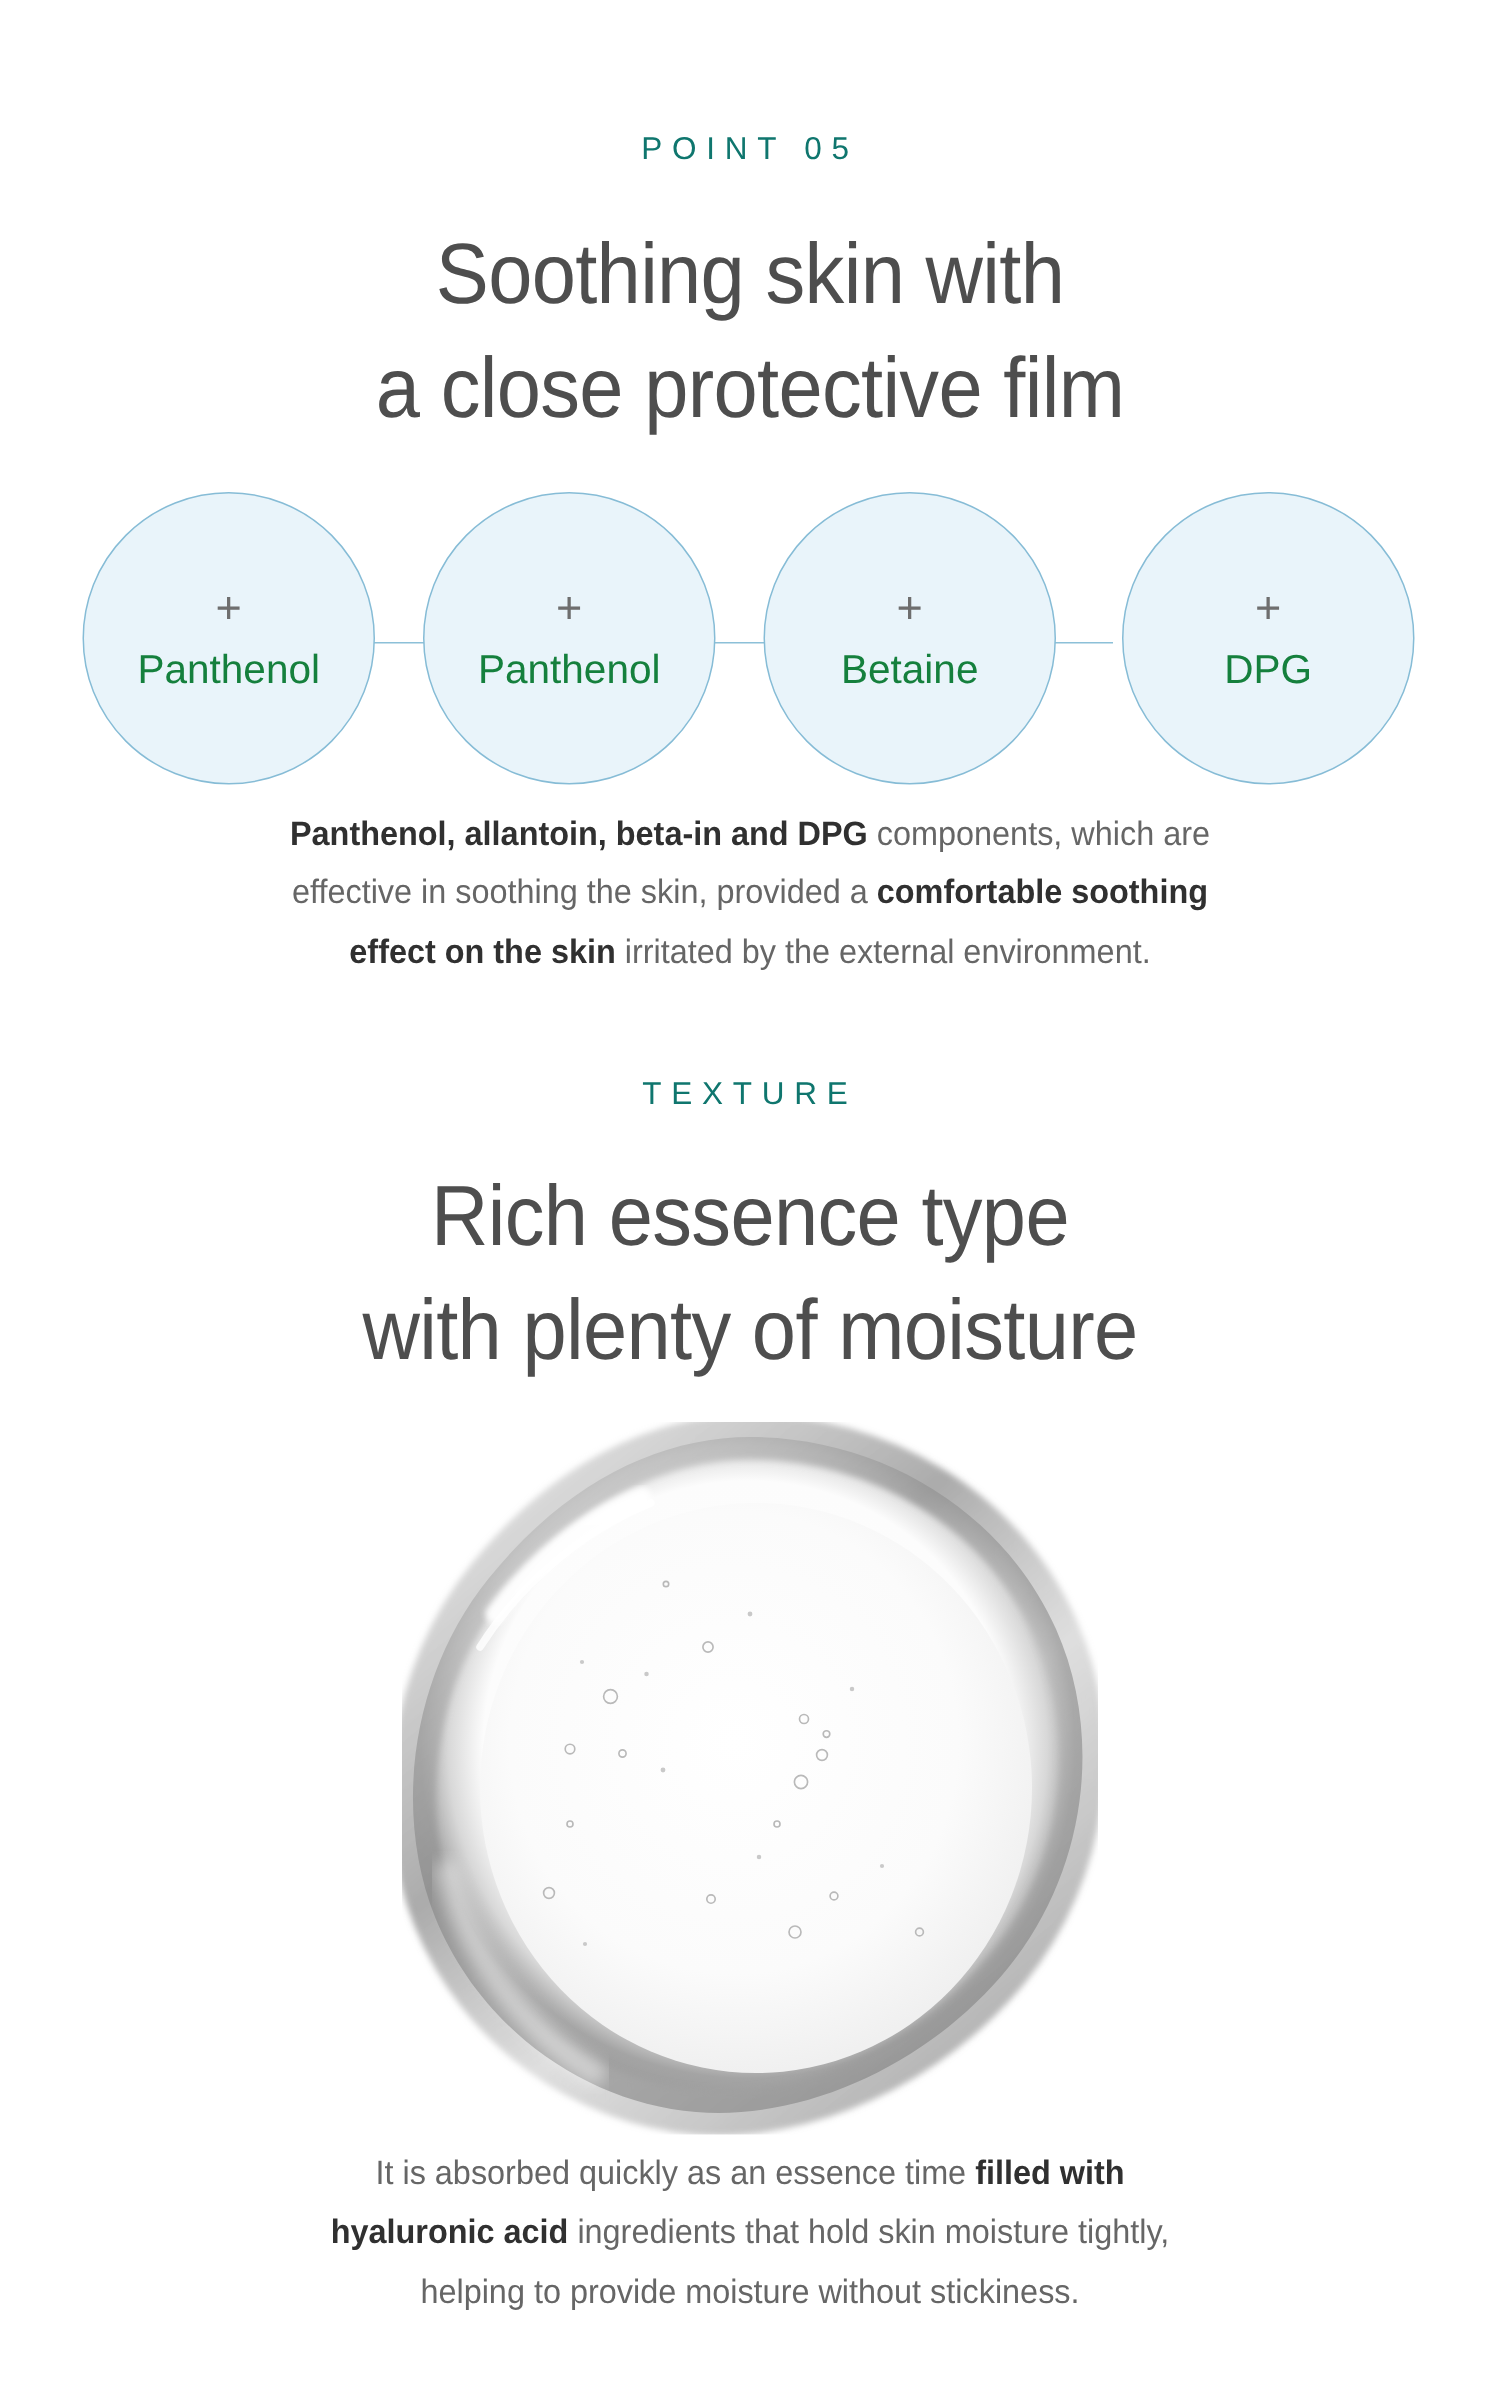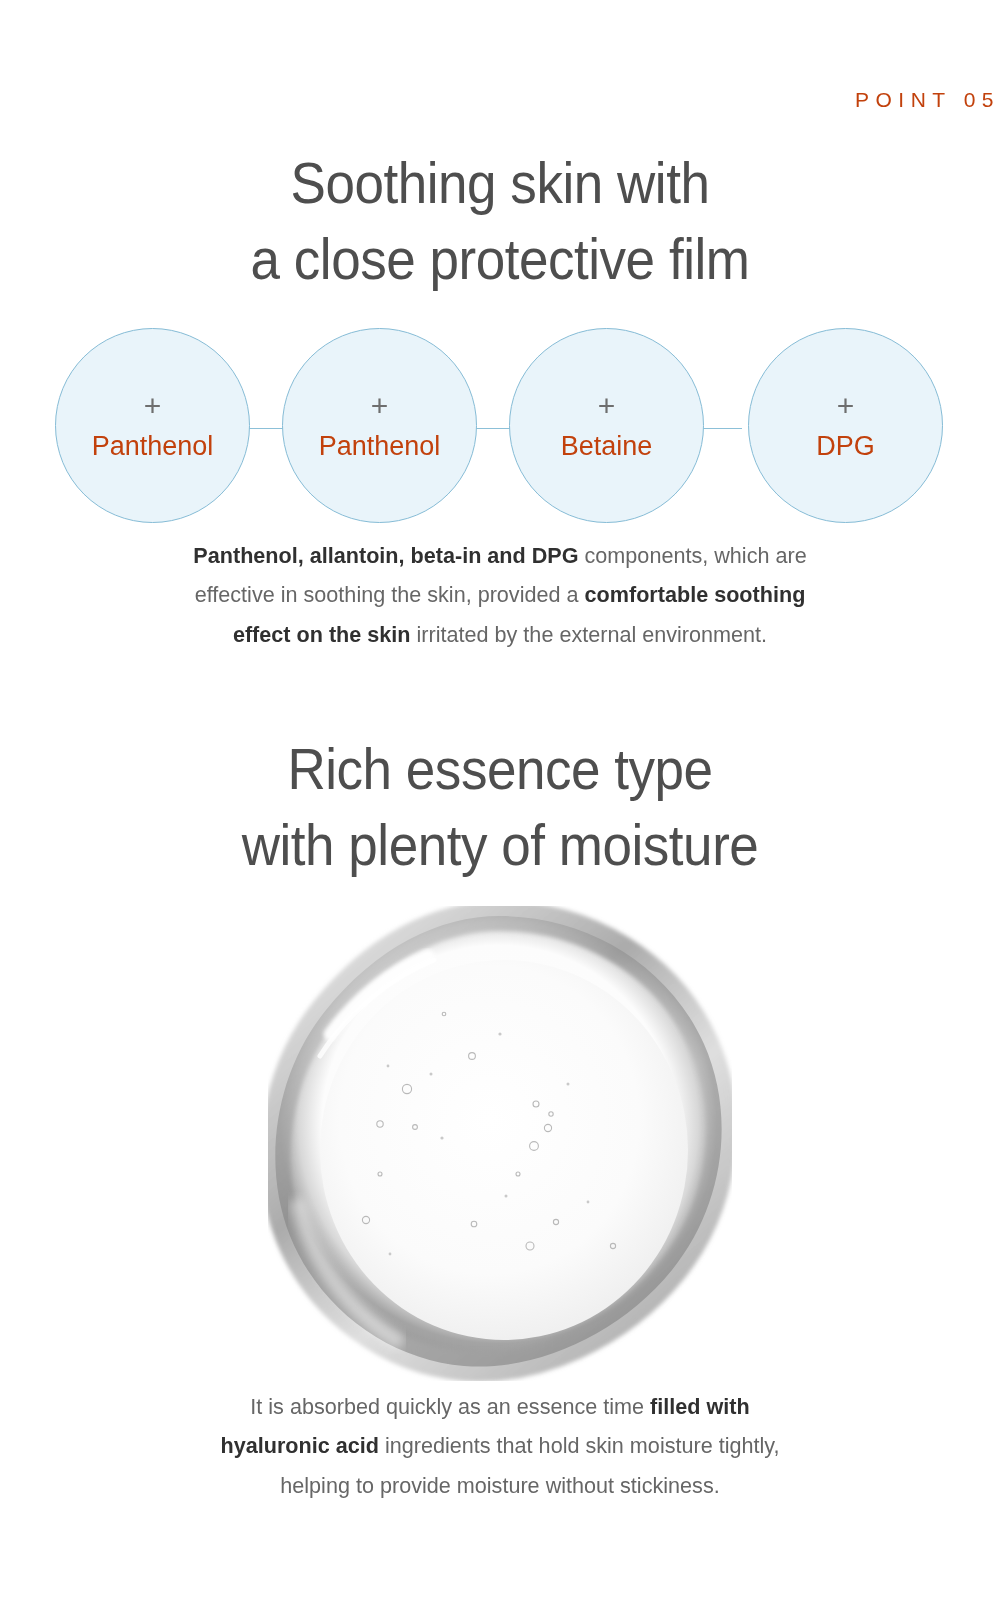--- a/index.html
+++ b/index.html
@@ -10,22 +10,22 @@
     width: 1000px;
     height: 1600px;
     background: #ffffff;
     font-family: "Liberation Sans", sans-serif;
     overflow: hidden;
     position: relative;
   }
 
   
   .eyebrow {
-    text-align: right;
-    color: #c2410c;
+    text-align: center;
+    color: #0f766e;
     font-size: 21px;
     font-weight: 400;
     letter-spacing: 6.5px;
     font-family: "Liberation Sans", sans-serif;
   }
 
   
   .headline {
     text-align: center;
     color: #4e4e4e;
@@ -67,21 +67,21 @@
   }
   .plus-icon {
     color: #6e6e6e;
     font-size: 30px;
     font-weight: 300;
     line-height: 1;
     margin-bottom: 12px;
     font-family: "Liberation Sans", sans-serif;
   }
   .ingredient-label {
-    color: #c2410c;
+    color: #15803d;
     font-size: 27px;
     font-weight: 300;
     font-family: "Liberation Sans Narrow", "Liberation Sans", sans-serif;
     line-height: 1;
     white-space: nowrap;
   }
 
   
   .body-copy {
     text-align: center;
@@ -157,20 +157,21 @@
       <span>effective in soothing the skin, provided a </span><b>comfortable soothing</b>
     </span>
     <span class="bline">
       <b>effect on the skin</b><span> irritated by the external environment.</span>
     </span>
   </div>
 </div>
 
 <div style="position:absolute;left:0;top:700px;width:1000px;">
 
+  <div class="eyebrow" style="margin-top:18px;">TEXTURE</div>
 
   <div class="headline" style="margin-top:32px;">
     <span class="hl-line">Rich essence type</span>
     <span class="hl-line">with plenty of moisture</span>
   </div>
 
   <div class="droplet-stage" style="margin-top:22px;">
     <svg class="droplet-svg" width="464" height="475" viewBox="0 0 464 475" aria-hidden="true">
       <defs>
         <radialGradient id="rimGrad" cx="50%" cy="46%" r="52%">

